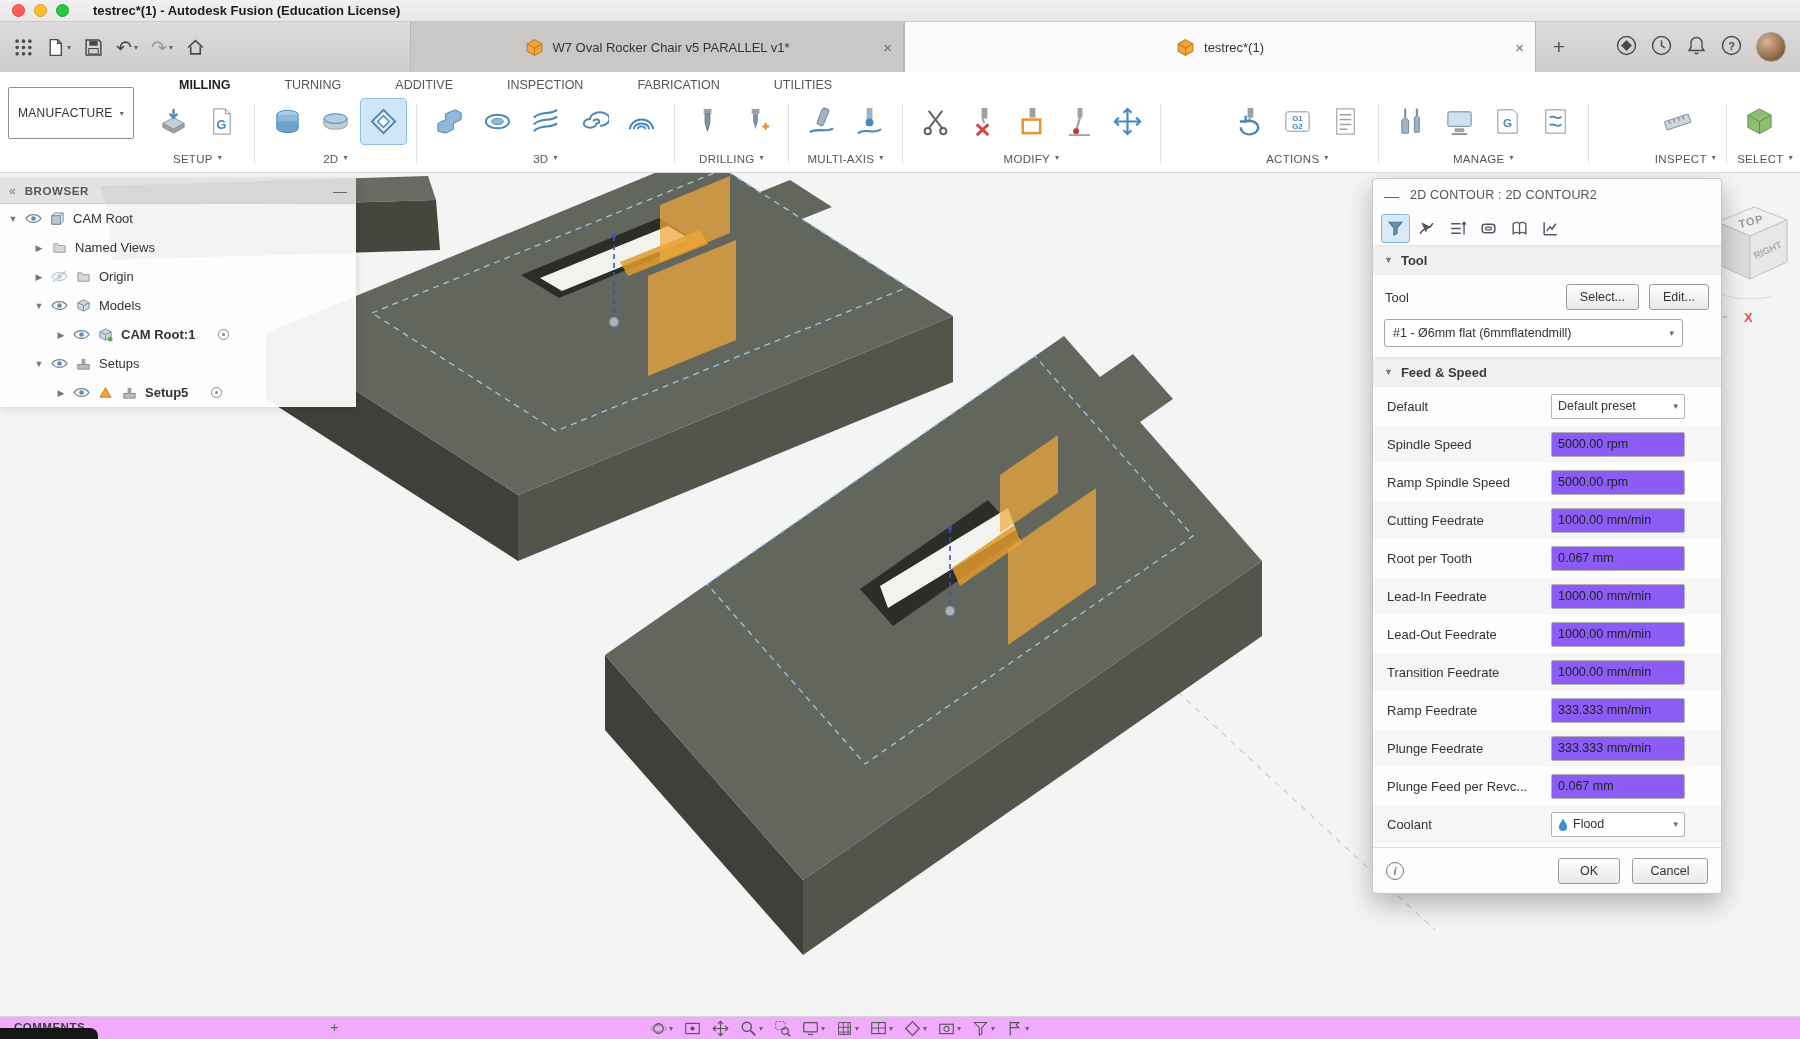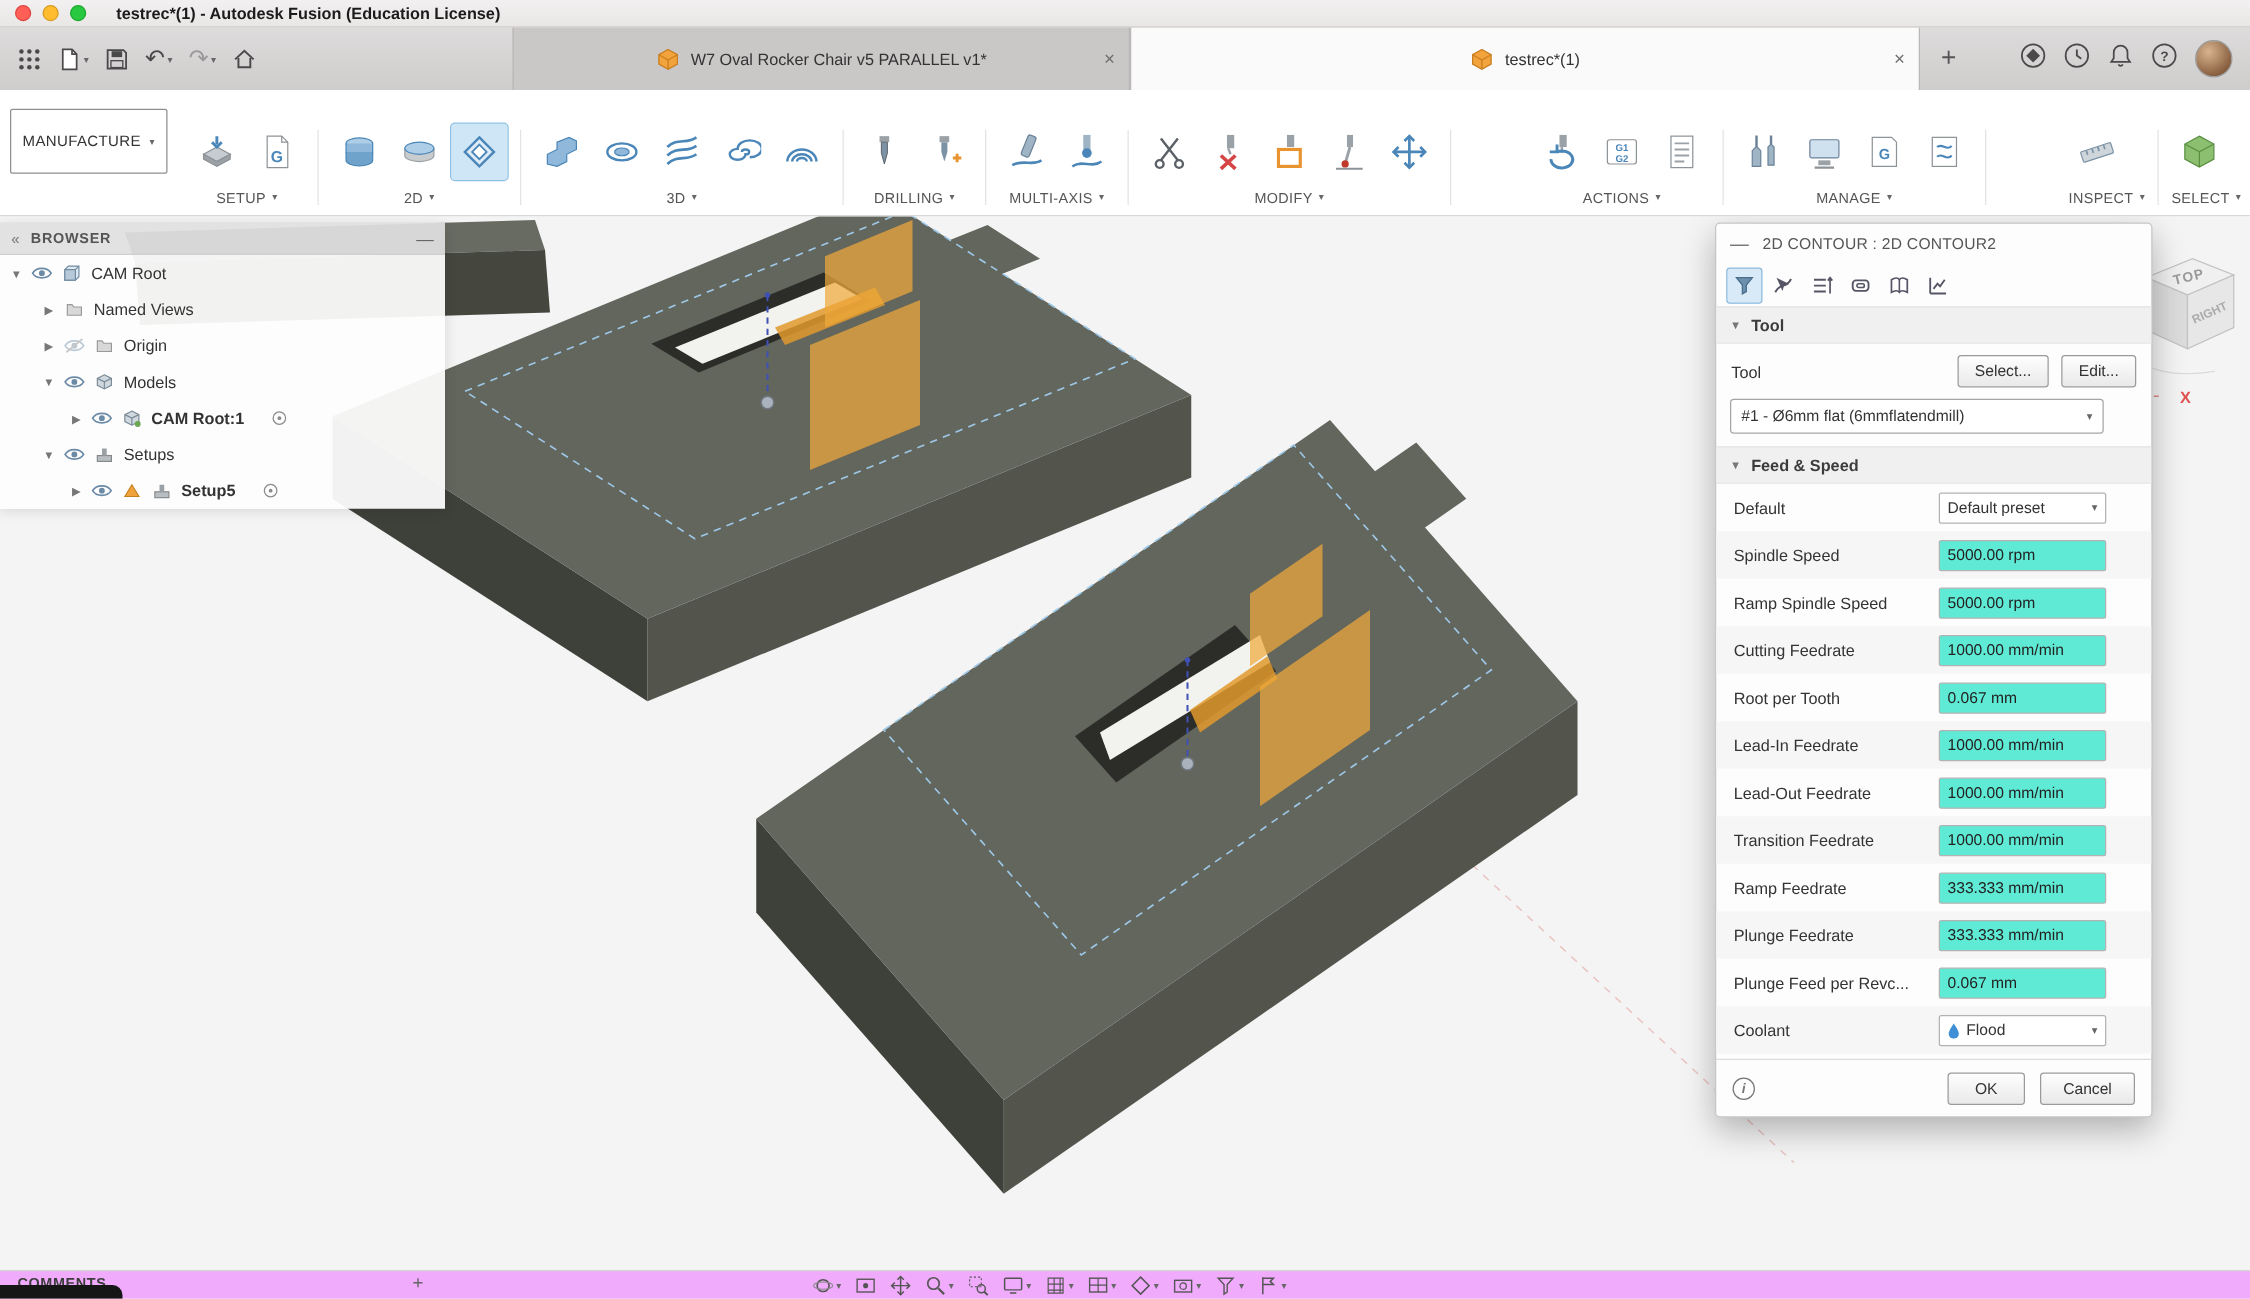--- a/index.html
+++ b/index.html
@@ -114,21 +114,21 @@
     gap:6px; font-size:12.5px;}
   .tool-select .tsv { flex:1; white-space:nowrap; overflow:hidden; }
   .sc { font-size:9px; color:#666; }
   .frows .frow { height:38px; display:flex; align-items:center; padding-left:14px;
     position:relative; }
   .frows .frow:nth-child(even) { background:#f6f6f6; }
   .flabel { font-size:13px; color:#333; }
   .fctl { position:absolute; left:178px; width:134px; }
   .finput { width:134px; height:25px; border:1px solid #b3b3b3; border-radius:2px;
     padding:2px 6px; font-family:"Liberation Sans",sans-serif; font-size:12.5px; color:#222;
-    background:#5eead4; }
+    background:#8b5cf6; }
   .fselect { width:134px; height:25px; border:1px solid #b3b3b3; border-radius:2px;
     background:#fff; display:flex; align-items:center; padding:0 6px; gap:5px;
     font-size:12.5px; }
   .fselect .fsv { flex:1; white-space:nowrap; overflow:hidden;}
   .fselect svg { width:10px; height:13px; flex:none; }
   .d-foot { border-top:1px solid #dcdcdc; height:46px; display:flex; align-items:center;
     padding:0 13px; gap:12px; margin-top:4px;}
   .info-i { width:18px; height:18px; border:1.5px solid #777; border-radius:50%;
     display:grid; place-items:center; font-size:11px; font-style:italic; font-weight:bold;
     color:#777; }
@@ -259,20 +259,28 @@
     <span class="avatar"></span>
   </div>
 </div>
 
 <div class="ribbon">
   <div class="workspace">
     <span>MANUFACTURE</span>
     <span class="caret">▾</span>
   </div>
 
+  <div class="rtabs">
+    <span class="rtab active">MILLING</span>
+    <span class="rtab">TURNING</span>
+    <span class="rtab">ADDITIVE</span>
+    <span class="rtab">INSPECTION</span>
+    <span class="rtab">FABRICATION</span>
+    <span class="rtab">UTILITIES</span>
+  </div>
 
   <div class="rgroups">
 
     <div class="rgroup">
       <div class="ricons">
         <div class="ribtn">
           <svg viewBox="0 0 32 32">
               <path d="M5 18 L16 12 L27 18 L16 24 Z" fill="#c6cdd2" stroke="#8d9296"></path>
               <path d="M5 18 v4 L16 28 L27 22 v-4 L16 24 Z" fill="#9aa2a8" stroke="#8d9296"></path>
               <path d="M16 3 v7" stroke="#4a86b8" stroke-width="2.4"></path>

